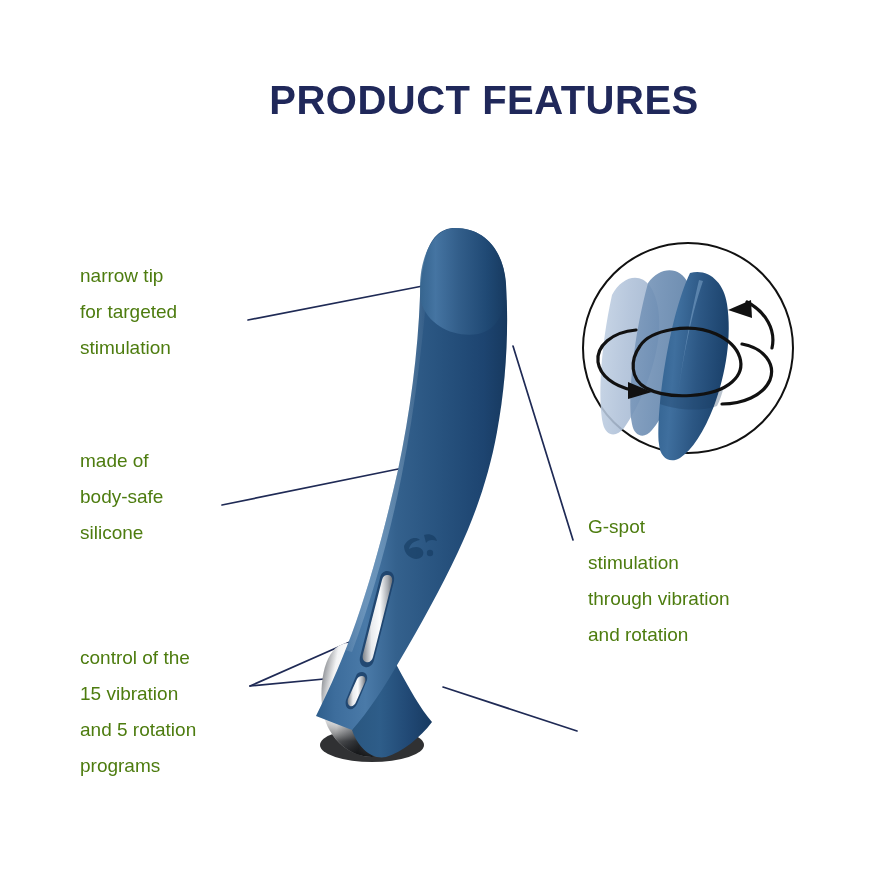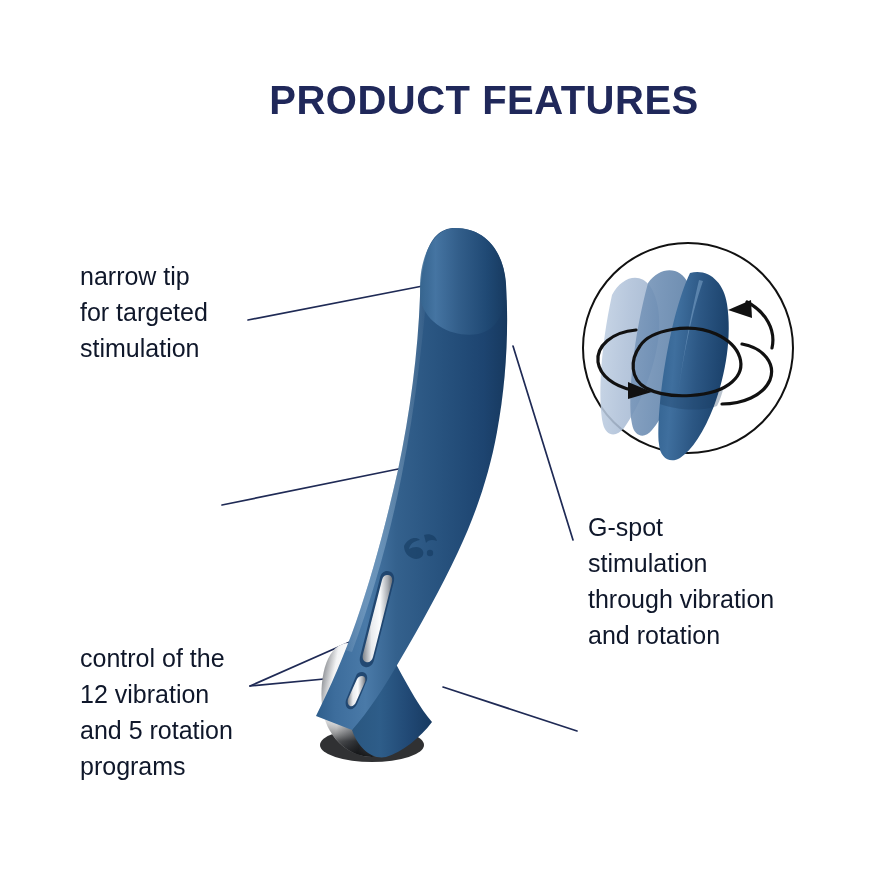--- a/index.html
+++ b/index.html
@@ -31,24 +31,24 @@
     letter-spacing: 0.5px;
     color: #20285a;
     white-space: nowrap;
     padding-left: 44px;
   }
 
   
   .feature-label {
     position: absolute;
     font-family: "Liberation Sans", sans-serif;
-    font-size: 25px;
+    font-size: 19px;
     line-height: 36px;
     font-weight: normal;
-    color: #0f172a;
+    color: #4d7c0f;
     white-space: pre-line;
   }
   .feature-label.left  { text-align: left; }
   .feature-label.right { text-align: left; margin-top: 31px; }
 
   #label-narrow-tip      { left: 80px;  top: 258px; width: 250px; }
   #label-body-safe       { left: 80px;  top: 443px; width: 250px; }
   #label-controls        { left: 80px;  top: 640px; width: 270px; }
   #label-gspot           { left: 588px; top: 478px; width: 290px; }
   #label-magnetic        { left: 588px; top: 668px; width: 270px; }
@@ -294,23 +294,26 @@
       <path d="M742,344 C764,348 776,364 770,380 C763,396 742,404 722,404" fill="none" stroke="#111111" stroke-width="3.2" stroke-linecap="round"></path>
       <path d="M752,318 L728,310 L751,300 Z" fill="#111111"></path>
       <path d="M747,302 C766,312 776,330 772,348" fill="none" stroke="#111111" stroke-width="3.2" stroke-linecap="round"></path>
     </g>
   </svg>
 
   <div class="feature-label left" id="label-narrow-tip">narrow tip
 for targeted
 stimulation</div>
 
+  <div class="feature-label left" id="label-body-safe">made of
+body-safe
+silicone</div>
 
   <div class="feature-label left" id="label-controls">control of the
-12 vibration
+15 vibration
 and 5 rotation
 programs</div>
 
   <div class="feature-label right" id="label-gspot">G-spot
 stimulation
 through vibration
 and rotation</div>
 
 
 </div>

